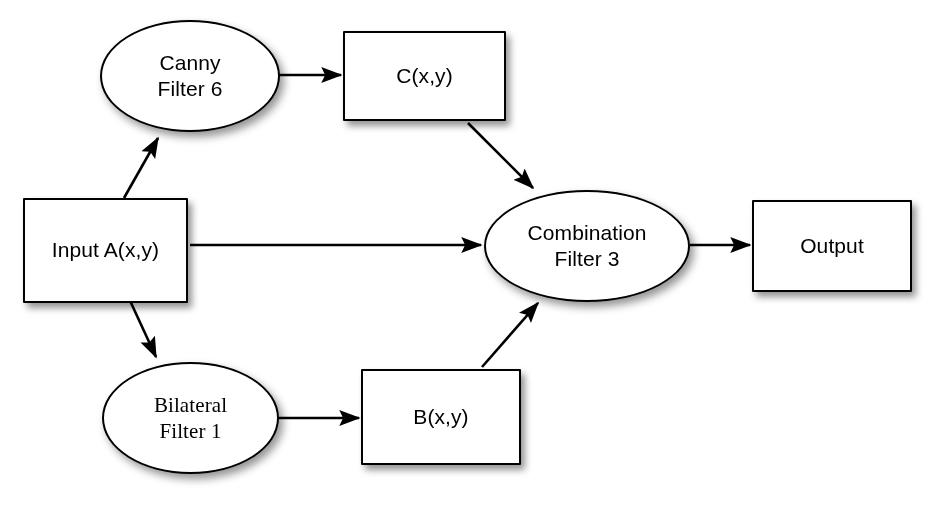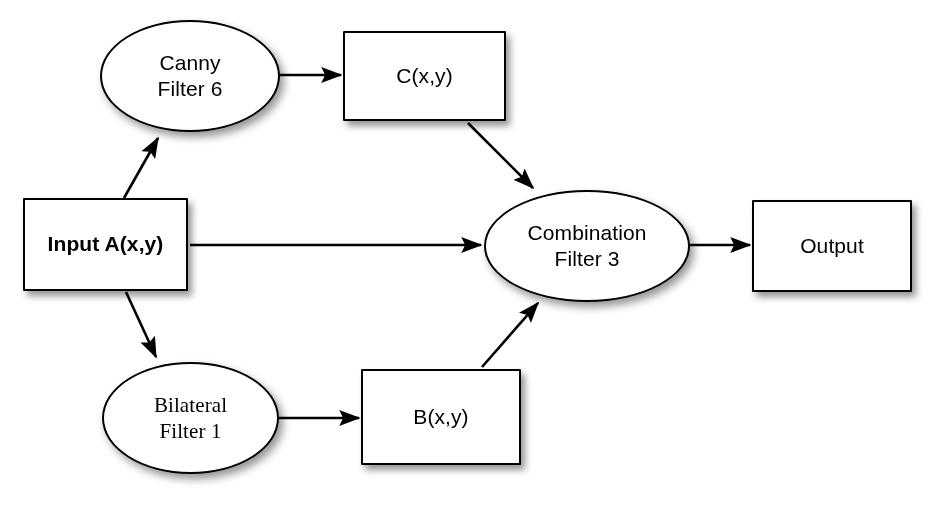--- a/index.html
+++ b/index.html
@@ -73,21 +73,21 @@
         <line x1="268" y1="75" x2="341" y2="75" stroke-linecap="butt"></line>
         <line x1="468" y1="123" x2="533" y2="188" stroke-linecap="butt"></line>
         <line x1="190" y1="245" x2="481" y2="245" stroke-linecap="butt"></line>
         <line x1="126" y1="292" x2="156" y2="357" stroke-linecap="butt"></line>
         <line x1="276" y1="418" x2="359" y2="418" stroke-linecap="butt"></line>
         <line x1="482" y1="367" x2="538" y2="303" stroke-linecap="butt"></line>
         <line x1="690" y1="245" x2="750" y2="245" stroke-linecap="butt"></line>
       </g>
   </svg>
 
-  <div class="node node-rect" style="left: 23px; top: 198px; width: 165px; height: 93px; font-weight: bold;">
+  <div class="node node-rect" style="left: 23px; top: 198px; width: 165px; height: 105px;">
     <span class="node-label">Input A(x,y)</span>
   </div>
 
   <div class="node node-ellipse" style="left: 100px; top: 20px; width: 180px; height: 112px;">
     <span class="node-label">Canny
 Filter 6</span>
   </div>
 
   <div class="node node-rect" style="left: 343px; top: 31px; width: 163px; height: 90px;">
     <span class="node-label">C(x,y)</span>

